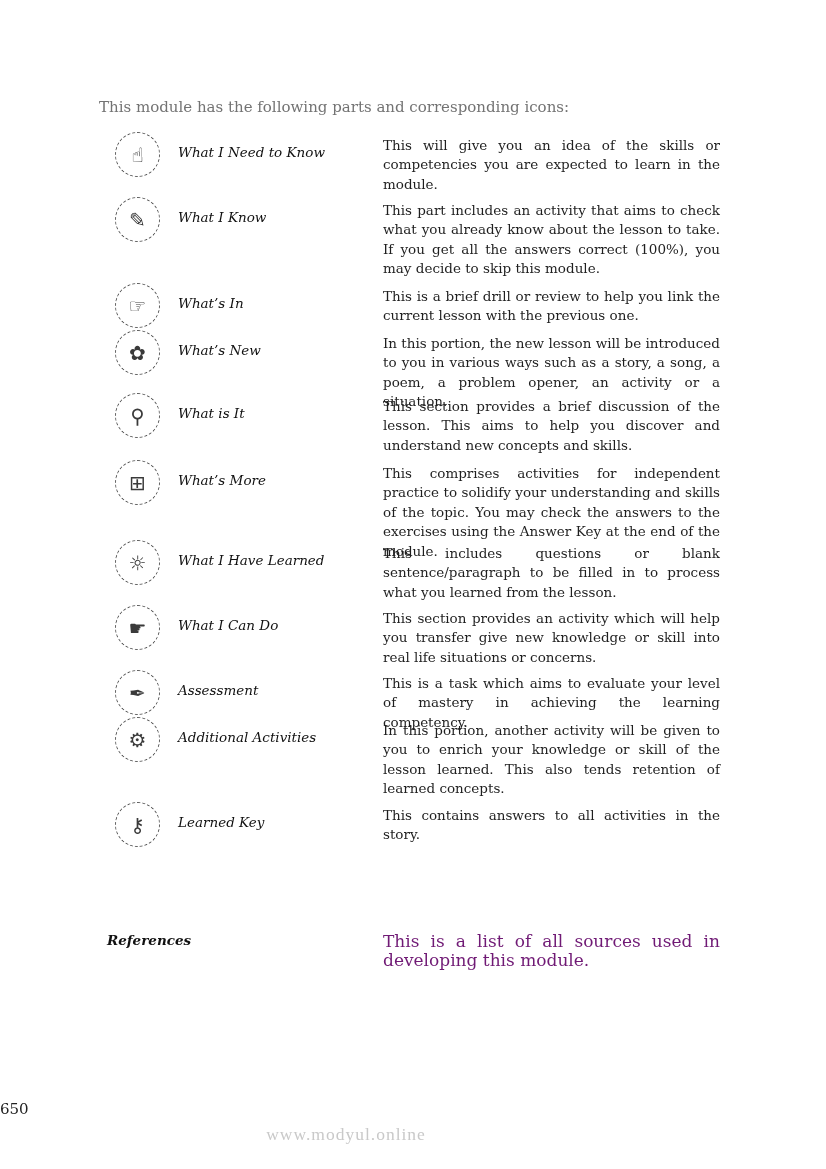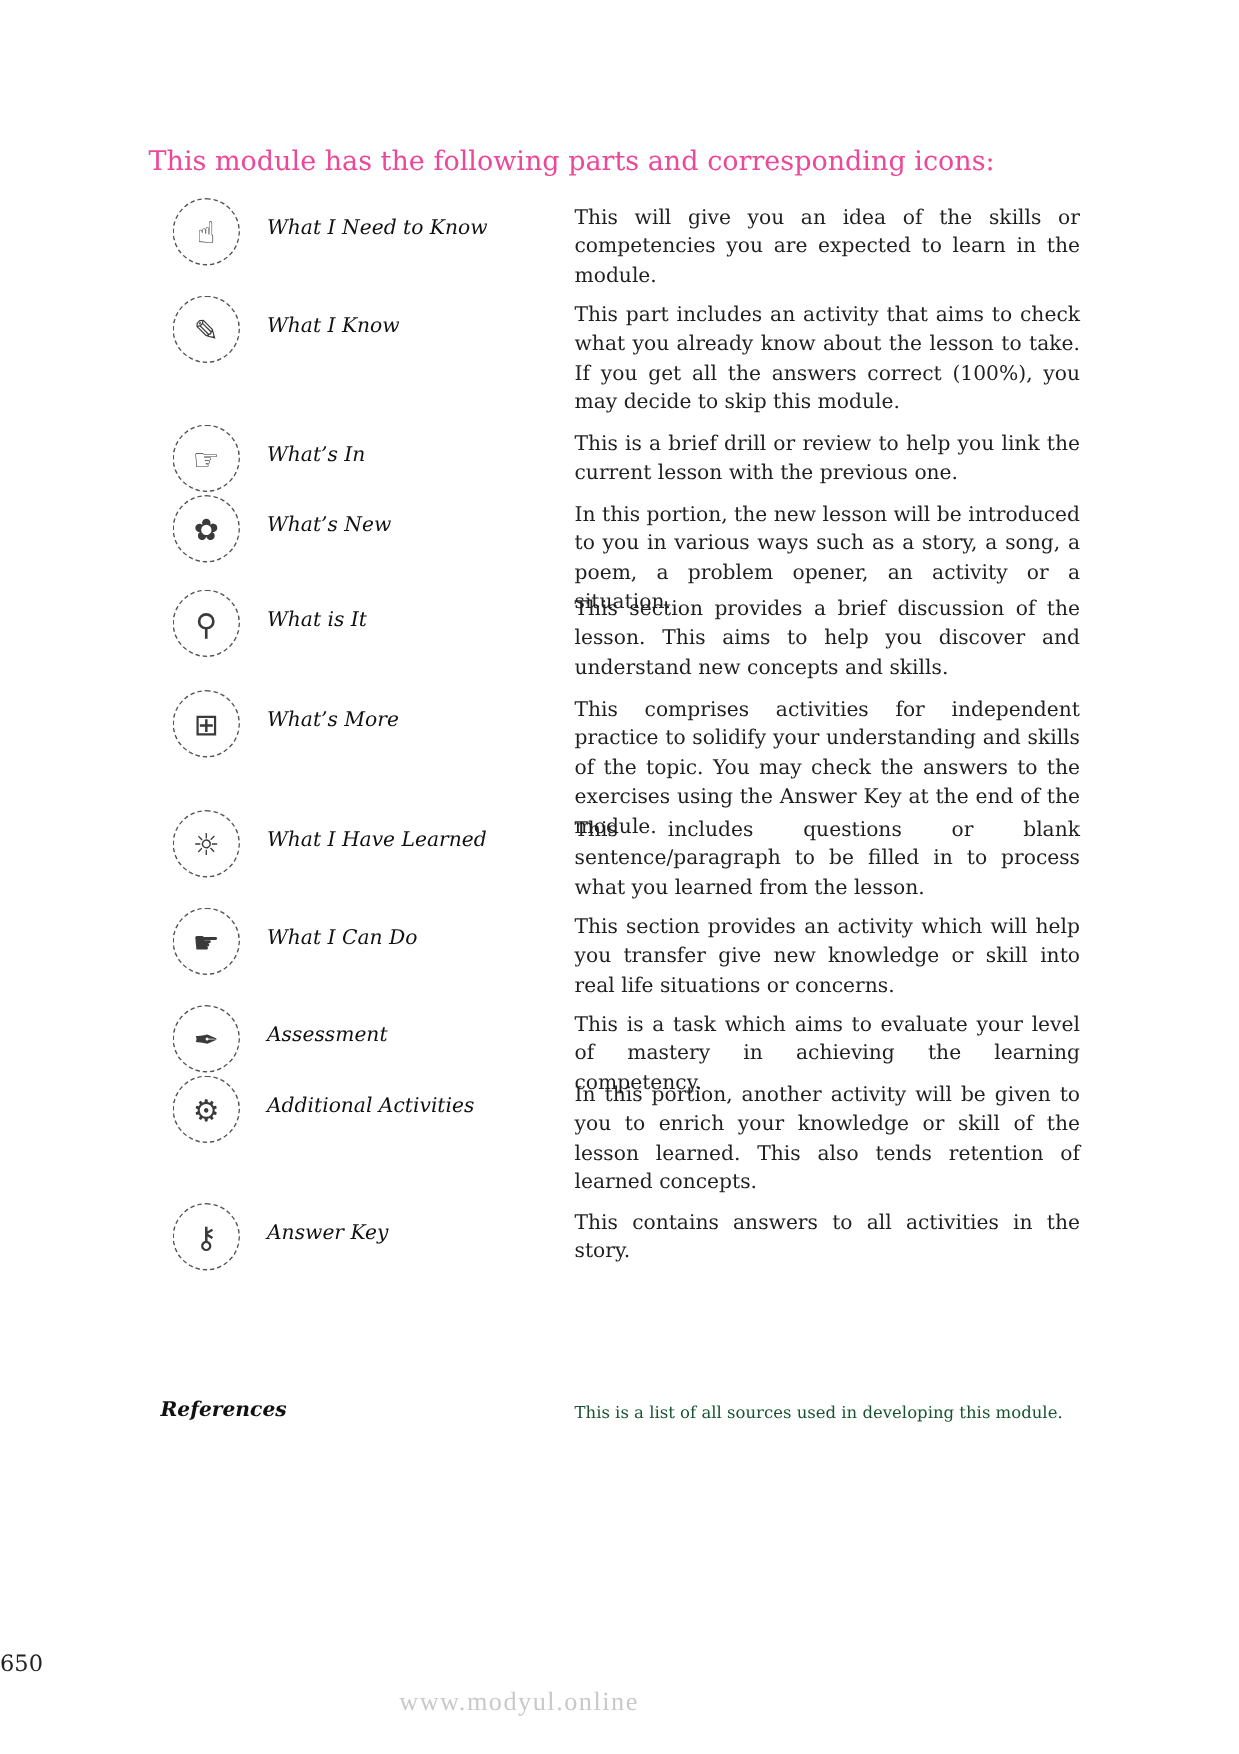--- a/index.html
+++ b/index.html
@@ -8,23 +8,23 @@
     width: 826px;
     height: 1169px;
     background: #ffffff;
     font-family: "DejaVu Serif", serif;
     color: #1f1f1f;
     overflow: hidden;
   }
   .intro-text, .outro-text {
     position: absolute;
     left: 99px;
-    font-size: 18px;
+    font-size: 15px;
     line-height: 19px;
-    color: #ec4899;
+    color: #737373;
   }
   .row { position: absolute; left: 115px; width: 606px; }
   .icon-circle {
     position: absolute;
     left: 0; top: 0;
     width: 45px; height: 45px;
     border: 1.6px dashed #555;
     border-radius: 50%;
     display: flex;
     align-items: center;
@@ -61,24 +61,24 @@
     left: 107px; top: 932px;
     font-size: 13.5px;
     font-weight: bold;
     font-style: italic;
     color: #111;
   }
   .refs-desc {
     position: absolute;
     left: 383px; top: 932px;
     width: 337px;
-    font-size: 11px;
+    font-size: 17px;
     line-height: 19.4px;
     text-align: justify;
-    color: #14532d;
+    color: #701a75;
   }
   .page-number {
     position: absolute;
     left: 0; top: 1100px;
     width: 658px;
     text-align: left;
     font-size: 15px;
     color: #222;
   }
   .watermark {
@@ -176,21 +176,21 @@
         <span class="glyph">⚙</span>
       </div>
     <div class="part-label">Additional Activities</div>
     <div class="part-desc">In this portion, another activity will be given to you to enrich your knowledge or skill of the lesson learned. This also tends retention of learned concepts.</div>
   </div>
 
   <div class="row" style="top:802px">
     <div class="icon-circle">
         <span class="glyph">⚷</span>
       </div>
-    <div class="part-label">Answer Key</div>
+    <div class="part-label">Learned Key</div>
     <div class="part-desc">This contains answers to all activities in the story.</div>
   </div>
 
 
   <div class="refs-label">References</div>
   <div class="refs-desc">This is a list of all sources used in developing this module.</div>
 
   <div class="page-number">650</div>
   <div class="watermark">www.modyul.online</div>
 

